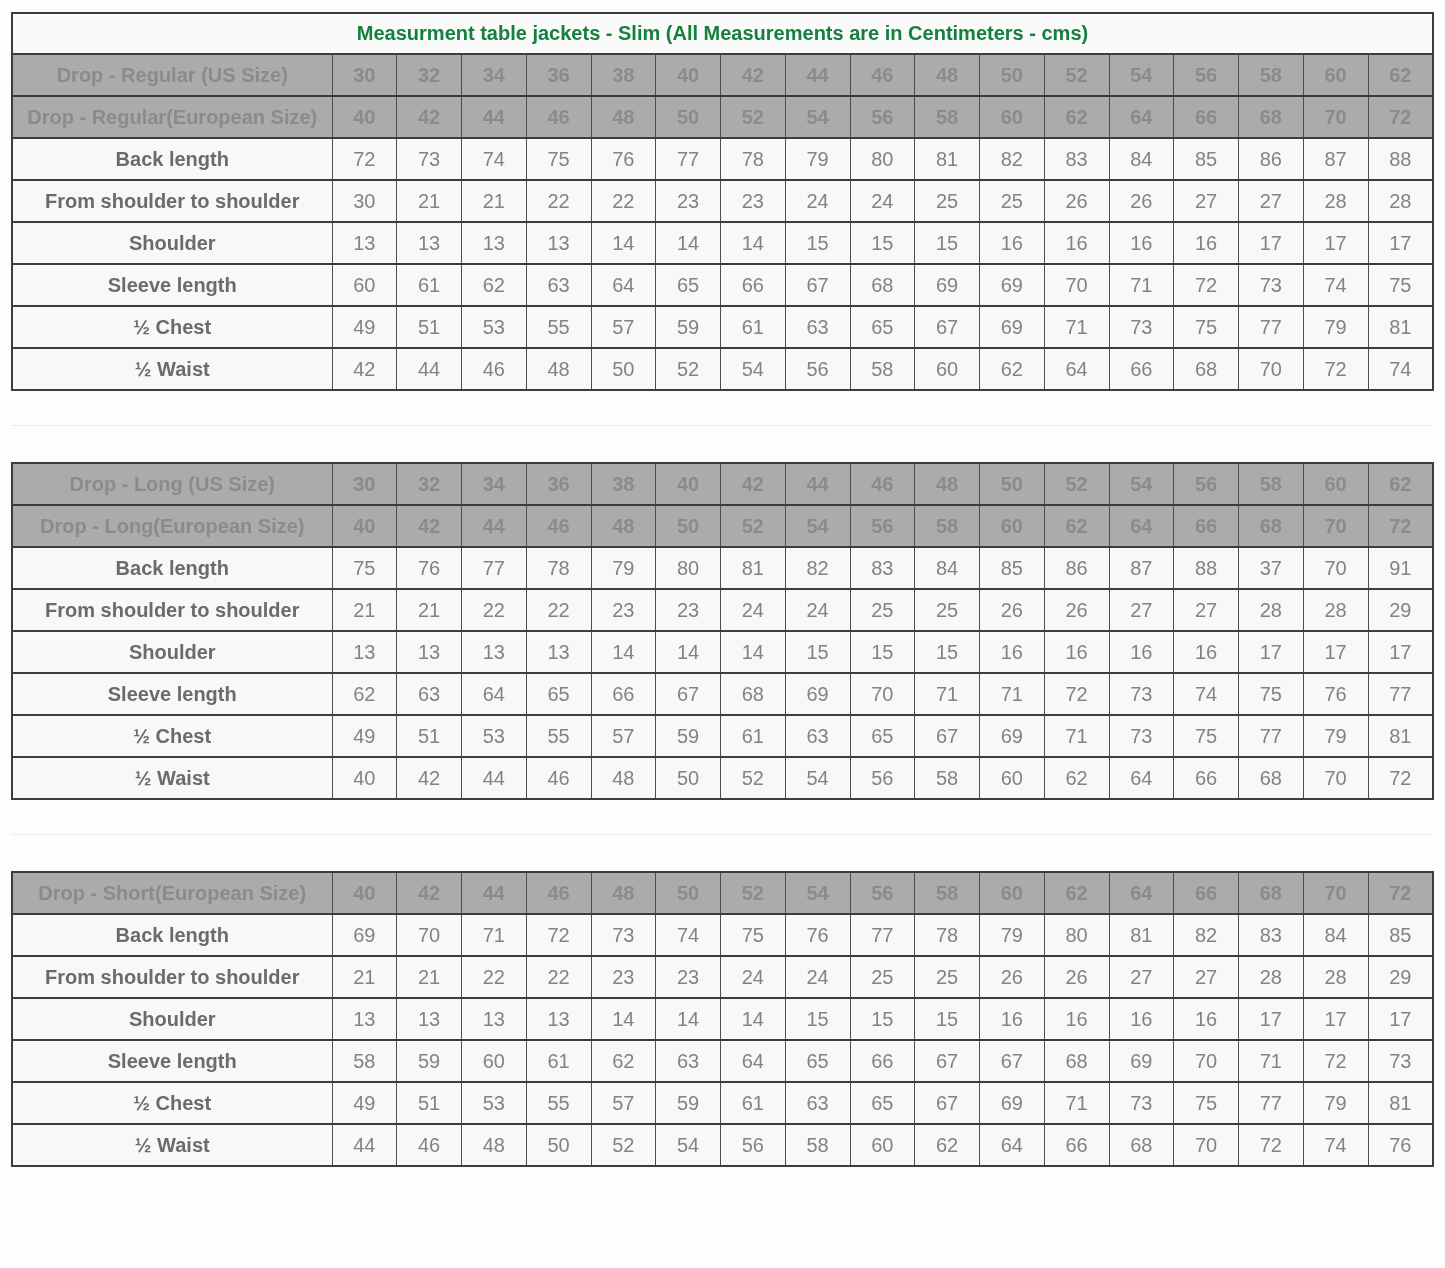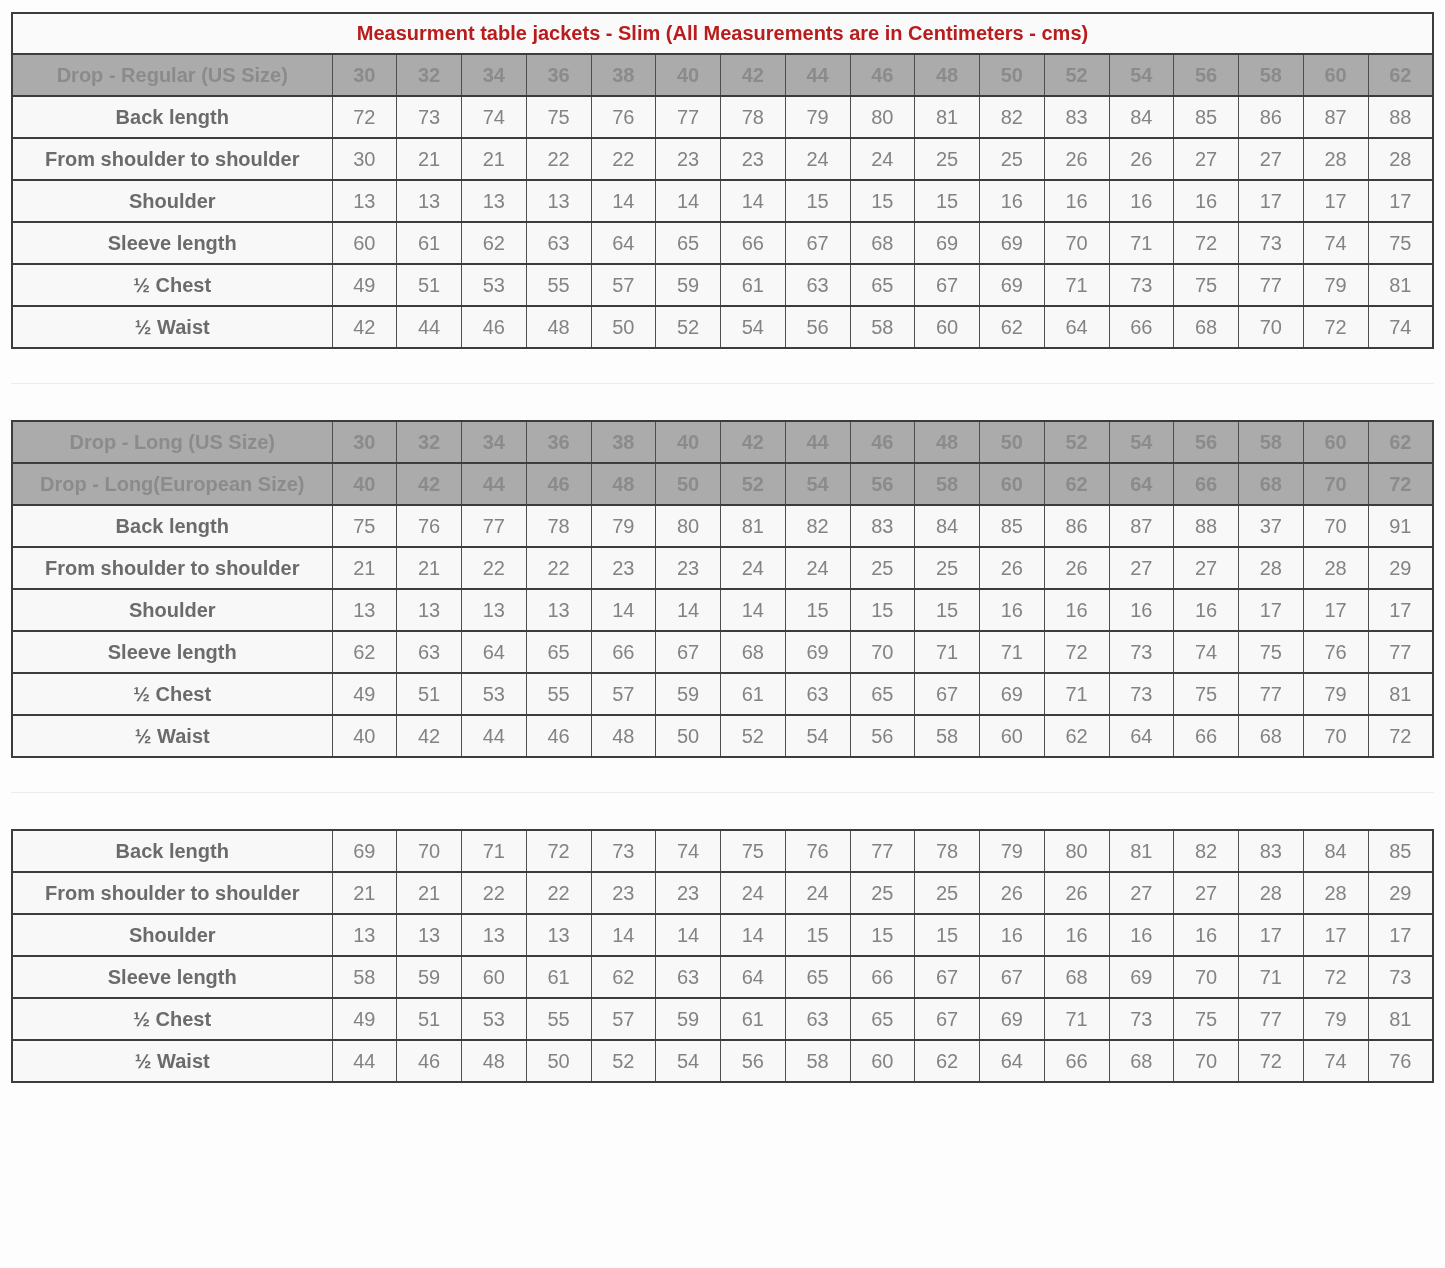--- a/index.html
+++ b/index.html
@@ -25,21 +25,21 @@
     text-align: center;
     vertical-align: middle;
     height: 40px;
     font-size: 20px;
     padding: 0;
     overflow: hidden;
     white-space: nowrap;
   }
   td.title {
     background: #fafafa;
-    color: #b91c1c;
+    color: #15803d;
     font-weight: 700;
     font-size: 20px;
     height: 39px;
   }
   td.val {
     background: #f8f8f8;
     color: #838383;
     font-weight: 400;
   }
   td.label {
@@ -112,20 +112,40 @@
           <td class="hdr val">48</td>
           <td class="hdr val">50</td>
           <td class="hdr val">52</td>
           <td class="hdr val">54</td>
           <td class="hdr val">56</td>
           <td class="hdr val">58</td>
           <td class="hdr val">60</td>
           <td class="hdr val">62</td>
         </tr>
         <tr>
+          <td class="label hdr">Drop - Regular(European Size)</td>
+          <td class="hdr val">40</td>
+          <td class="hdr val">42</td>
+          <td class="hdr val">44</td>
+          <td class="hdr val">46</td>
+          <td class="hdr val">48</td>
+          <td class="hdr val">50</td>
+          <td class="hdr val">52</td>
+          <td class="hdr val">54</td>
+          <td class="hdr val">56</td>
+          <td class="hdr val">58</td>
+          <td class="hdr val">60</td>
+          <td class="hdr val">62</td>
+          <td class="hdr val">64</td>
+          <td class="hdr val">66</td>
+          <td class="hdr val">68</td>
+          <td class="hdr val">70</td>
+          <td class="hdr val">72</td>
+        </tr>
+        <tr>
           <td class="label">Back length</td>
           <td class="val">72</td>
           <td class="val">73</td>
           <td class="val">74</td>
           <td class="val">75</td>
           <td class="val">76</td>
           <td class="val">77</td>
           <td class="val">78</td>
           <td class="val">79</td>
           <td class="val">80</td>
@@ -450,20 +470,40 @@
         <col>
         <col>
         <col>
         <col>
         <col>
         <col>
         <col>
       </colgroup>
     <tbody>
         <tr>
+          <td class="label hdr">Drop - Short(European Size)</td>
+          <td class="hdr val">40</td>
+          <td class="hdr val">42</td>
+          <td class="hdr val">44</td>
+          <td class="hdr val">46</td>
+          <td class="hdr val">48</td>
+          <td class="hdr val">50</td>
+          <td class="hdr val">52</td>
+          <td class="hdr val">54</td>
+          <td class="hdr val">56</td>
+          <td class="hdr val">58</td>
+          <td class="hdr val">60</td>
+          <td class="hdr val">62</td>
+          <td class="hdr val">64</td>
+          <td class="hdr val">66</td>
+          <td class="hdr val">68</td>
+          <td class="hdr val">70</td>
+          <td class="hdr val">72</td>
+        </tr>
+        <tr>
           <td class="label">Back length</td>
           <td class="val">69</td>
           <td class="val">70</td>
           <td class="val">71</td>
           <td class="val">72</td>
           <td class="val">73</td>
           <td class="val">74</td>
           <td class="val">75</td>
           <td class="val">76</td>
           <td class="val">77</td>

